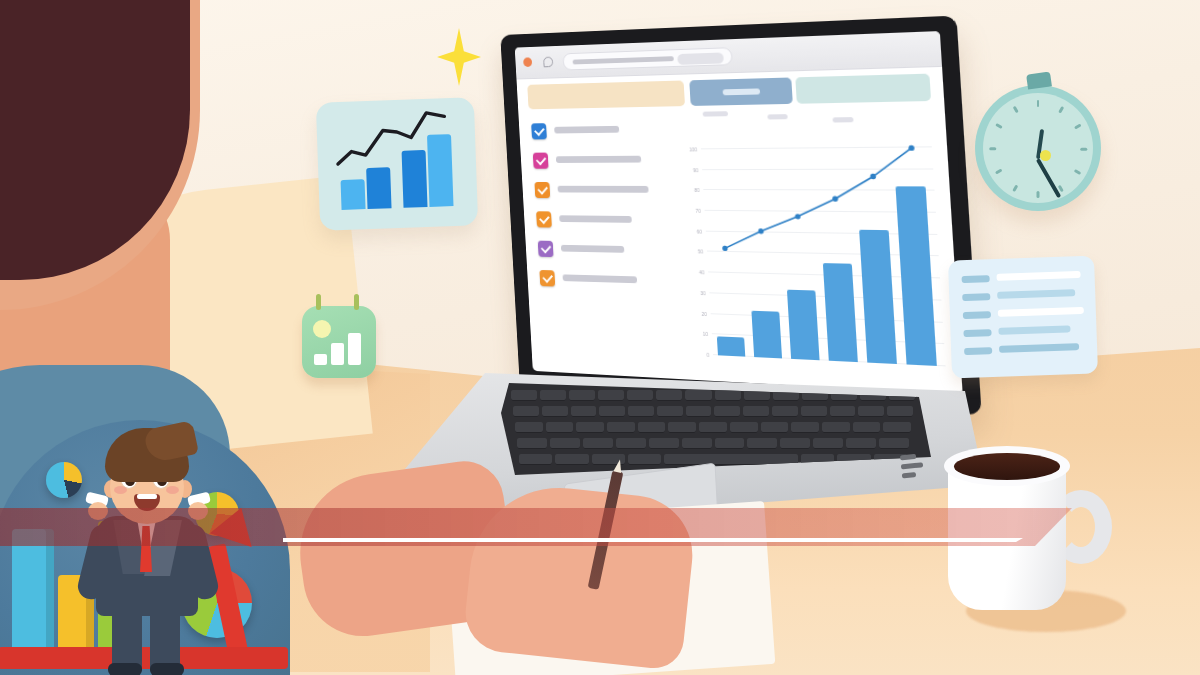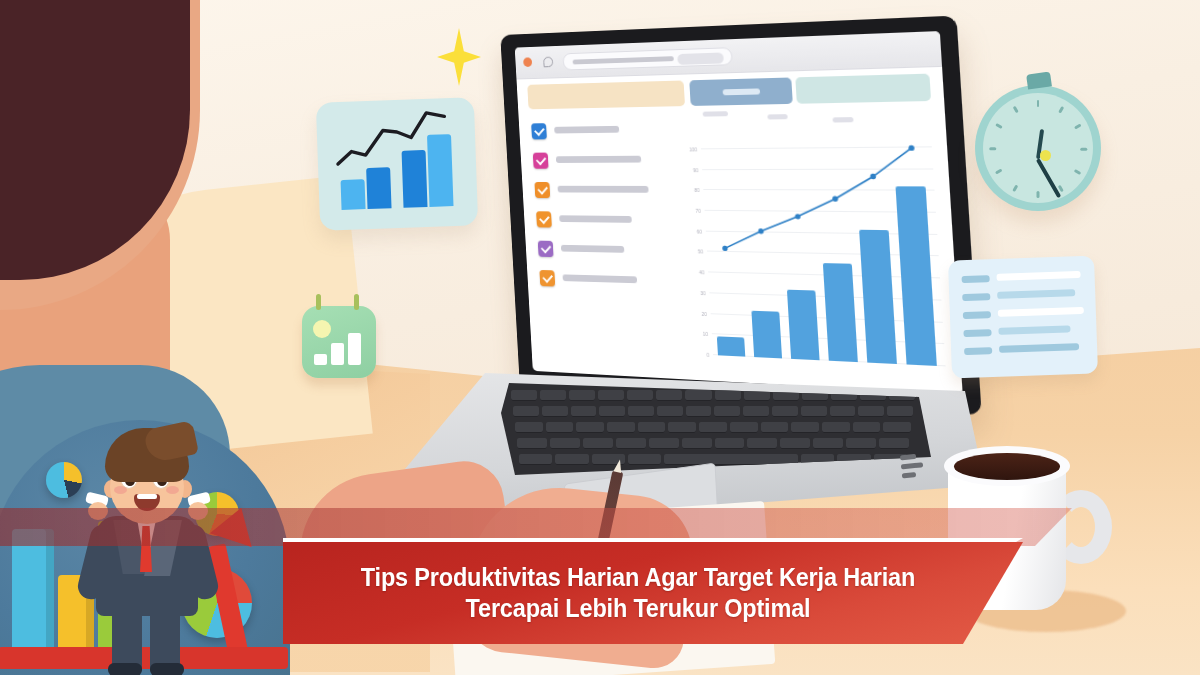--- a/index.html
+++ b/index.html
@@ -644,17 +644,14 @@
       <div class="m-blush" style="left:26px;"></div>
       <div class="m-blush" style="left:78px;"></div>
       <div class="m-mouth"></div>
       <div class="m-hair"></div>
       <div class="m-hair-sweep"></div>
     </div>
   </div>
 
   <div class="overlay-strip"></div>
   <div class="banner-rule"></div>
-  <div class="banner">
-    <div class="banner-title">Tips Produktivitas Harian Agar Target Kerja Harian Tercapai Lebih Terukur Optimal</div>
-  </div>
 
 </div>
 
 </body></html>

